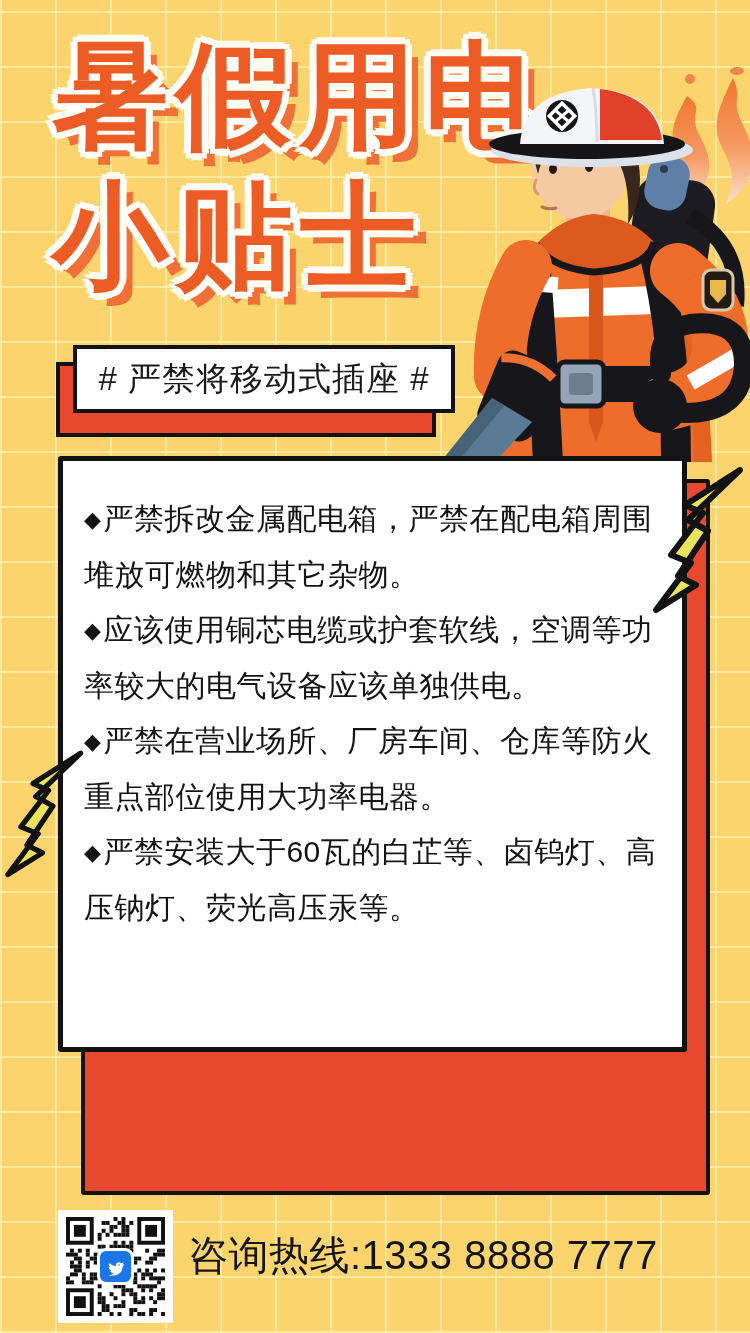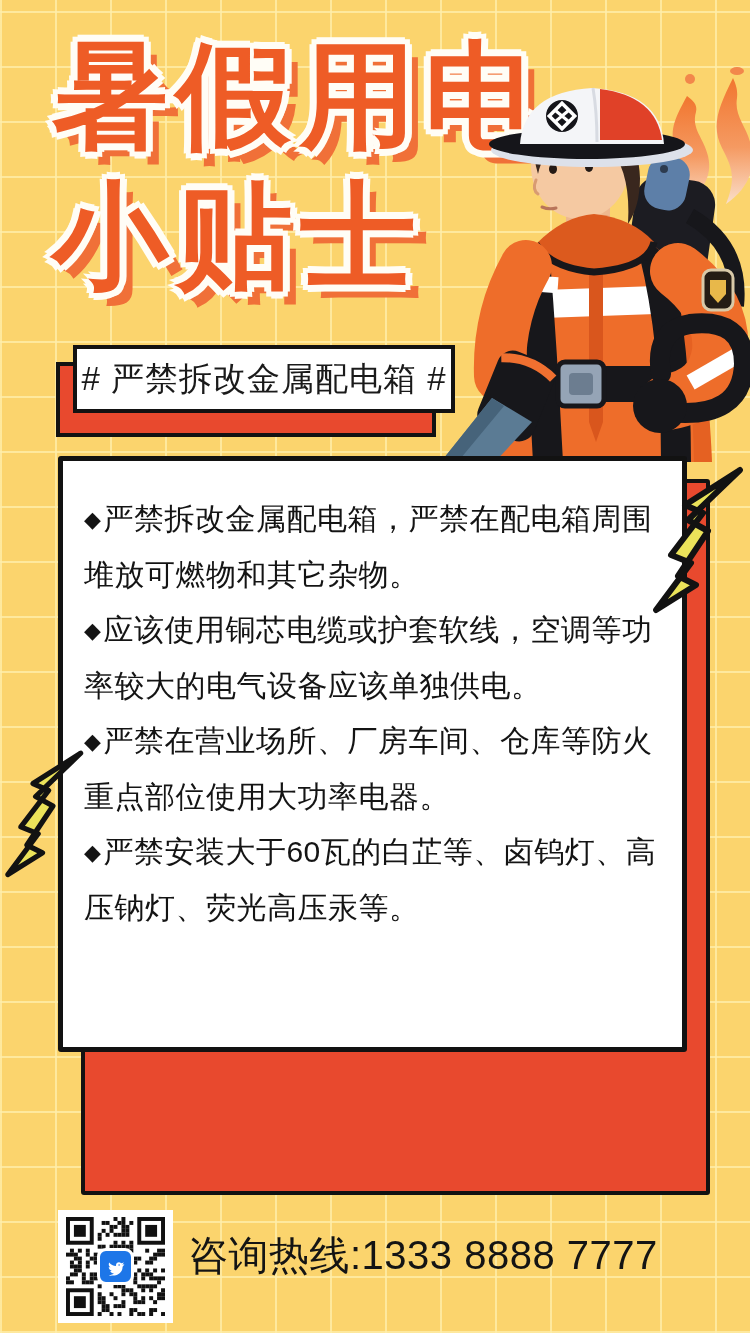--- a/index.html
+++ b/index.html
@@ -154,21 +154,21 @@
   <path d="M238,205 Q284,240 280,286 Q274,328 228,336" stroke="#ee6d2a" stroke-width="56" fill="none" stroke-linecap="round"></path>
   <rect x="247" y="295" width="54" height="16" fill="#ffffff" transform="rotate(-30 274 303)"></rect>
   <rect x="263" y="204" width="30" height="40" rx="8" fill="#241c14" stroke="#d8c9a8" stroke-width="3"></rect>
   <path d="M270,214 l16,0 0,14 -8,9 -8,-9 z" fill="#e8b84a"></path>
   <path d="M228,346 Q302,354 304,298 Q304,252 250,258 Q214,264 221,308" stroke="#17171b" stroke-width="20" fill="none" stroke-linecap="round"></path>
   <circle cx="220" cy="340" r="27" fill="#17171b"></circle>
 </svg>
 
 <div class="subtitle-wrap">
   <div class="subtitle-shadow"></div>
-  <div class="subtitle-box"># 严禁拆改金属配电箱 #</div>
+  <div class="subtitle-box"># 严禁将移动式插座 #</div>
 </div>
 
 <div class="tips-wrap">
   <div class="tips-shadow"></div>
   <div class="tips-box">
     <p><span class="bullet">◆</span><span>严禁拆改金属配电箱，严禁在配电箱周围堆放可燃物和其它杂物。</span></p>
     <p><span class="bullet">◆</span><span>应该使用铜芯电缆或护套软线，空调等功率较大的电气设备应该单独供电。</span></p>
     <p><span class="bullet">◆</span><span>严禁在营业场所、厂房车间、仓库等防火重点部位使用大功率电器。</span></p>
     <p><span class="bullet">◆</span><span>严禁安装大于60瓦的白芷等、卤钨灯、高压钠灯、荧光高压汞等。</span></p>
   </div>

